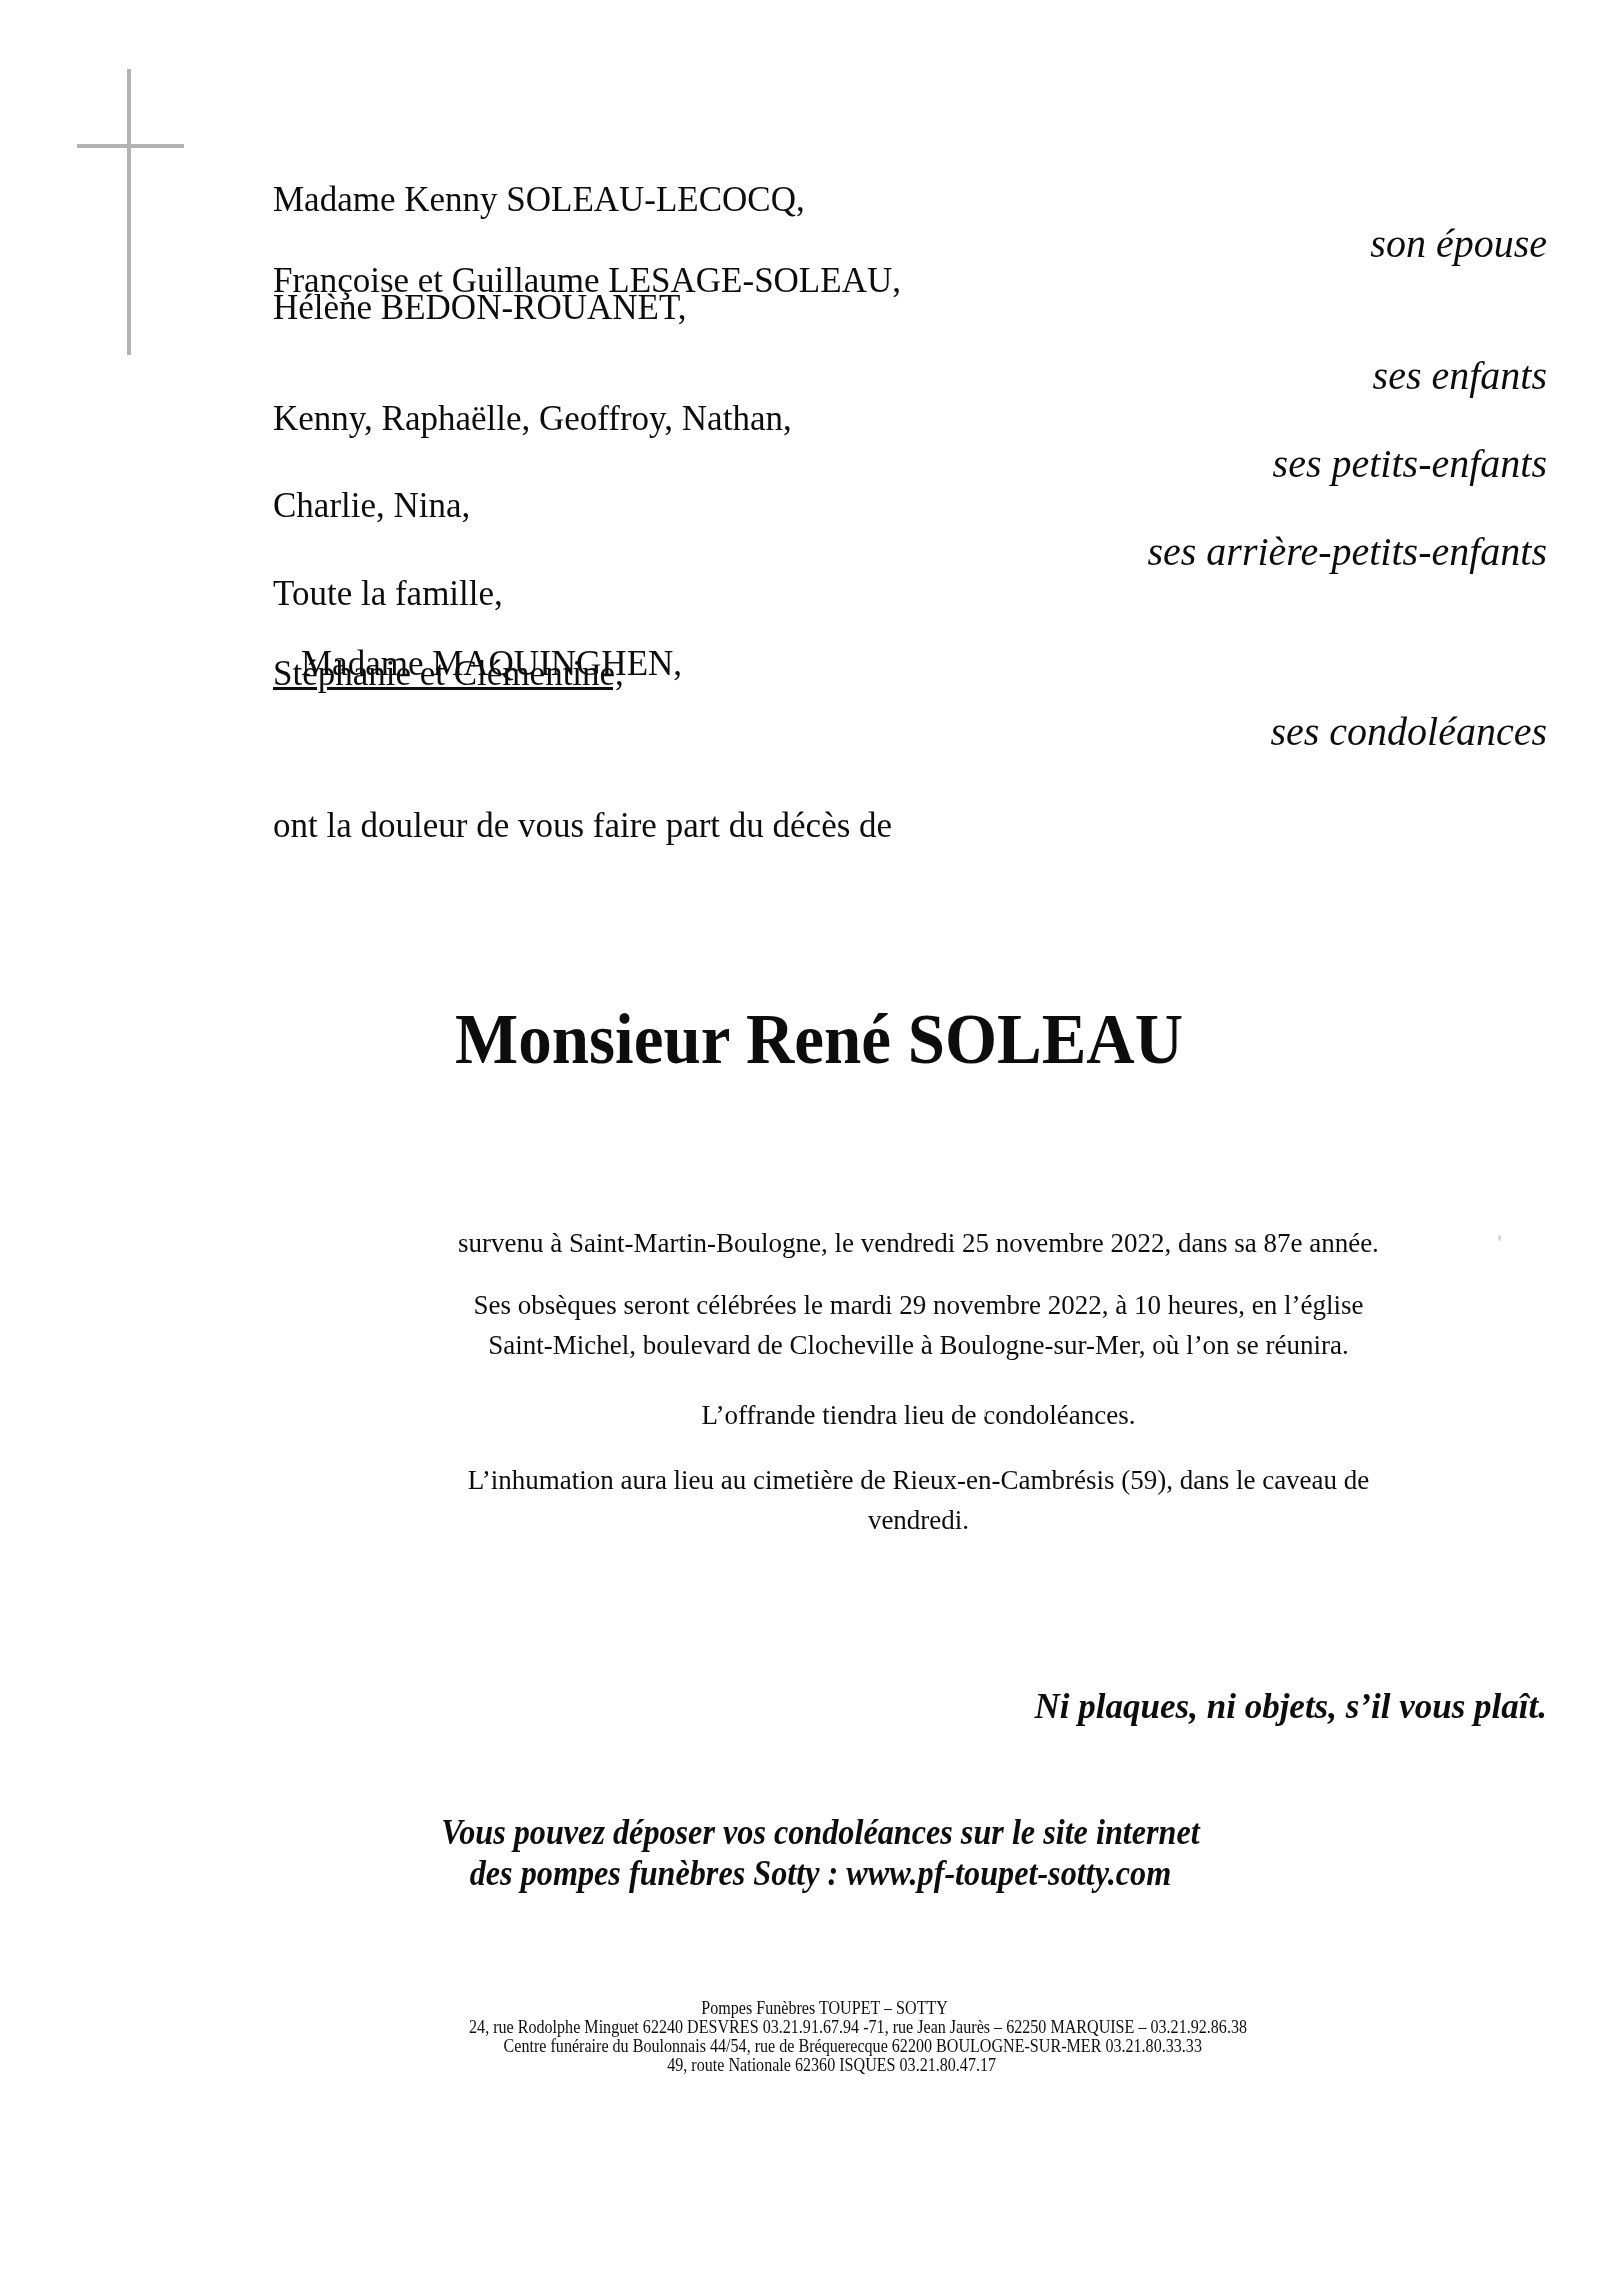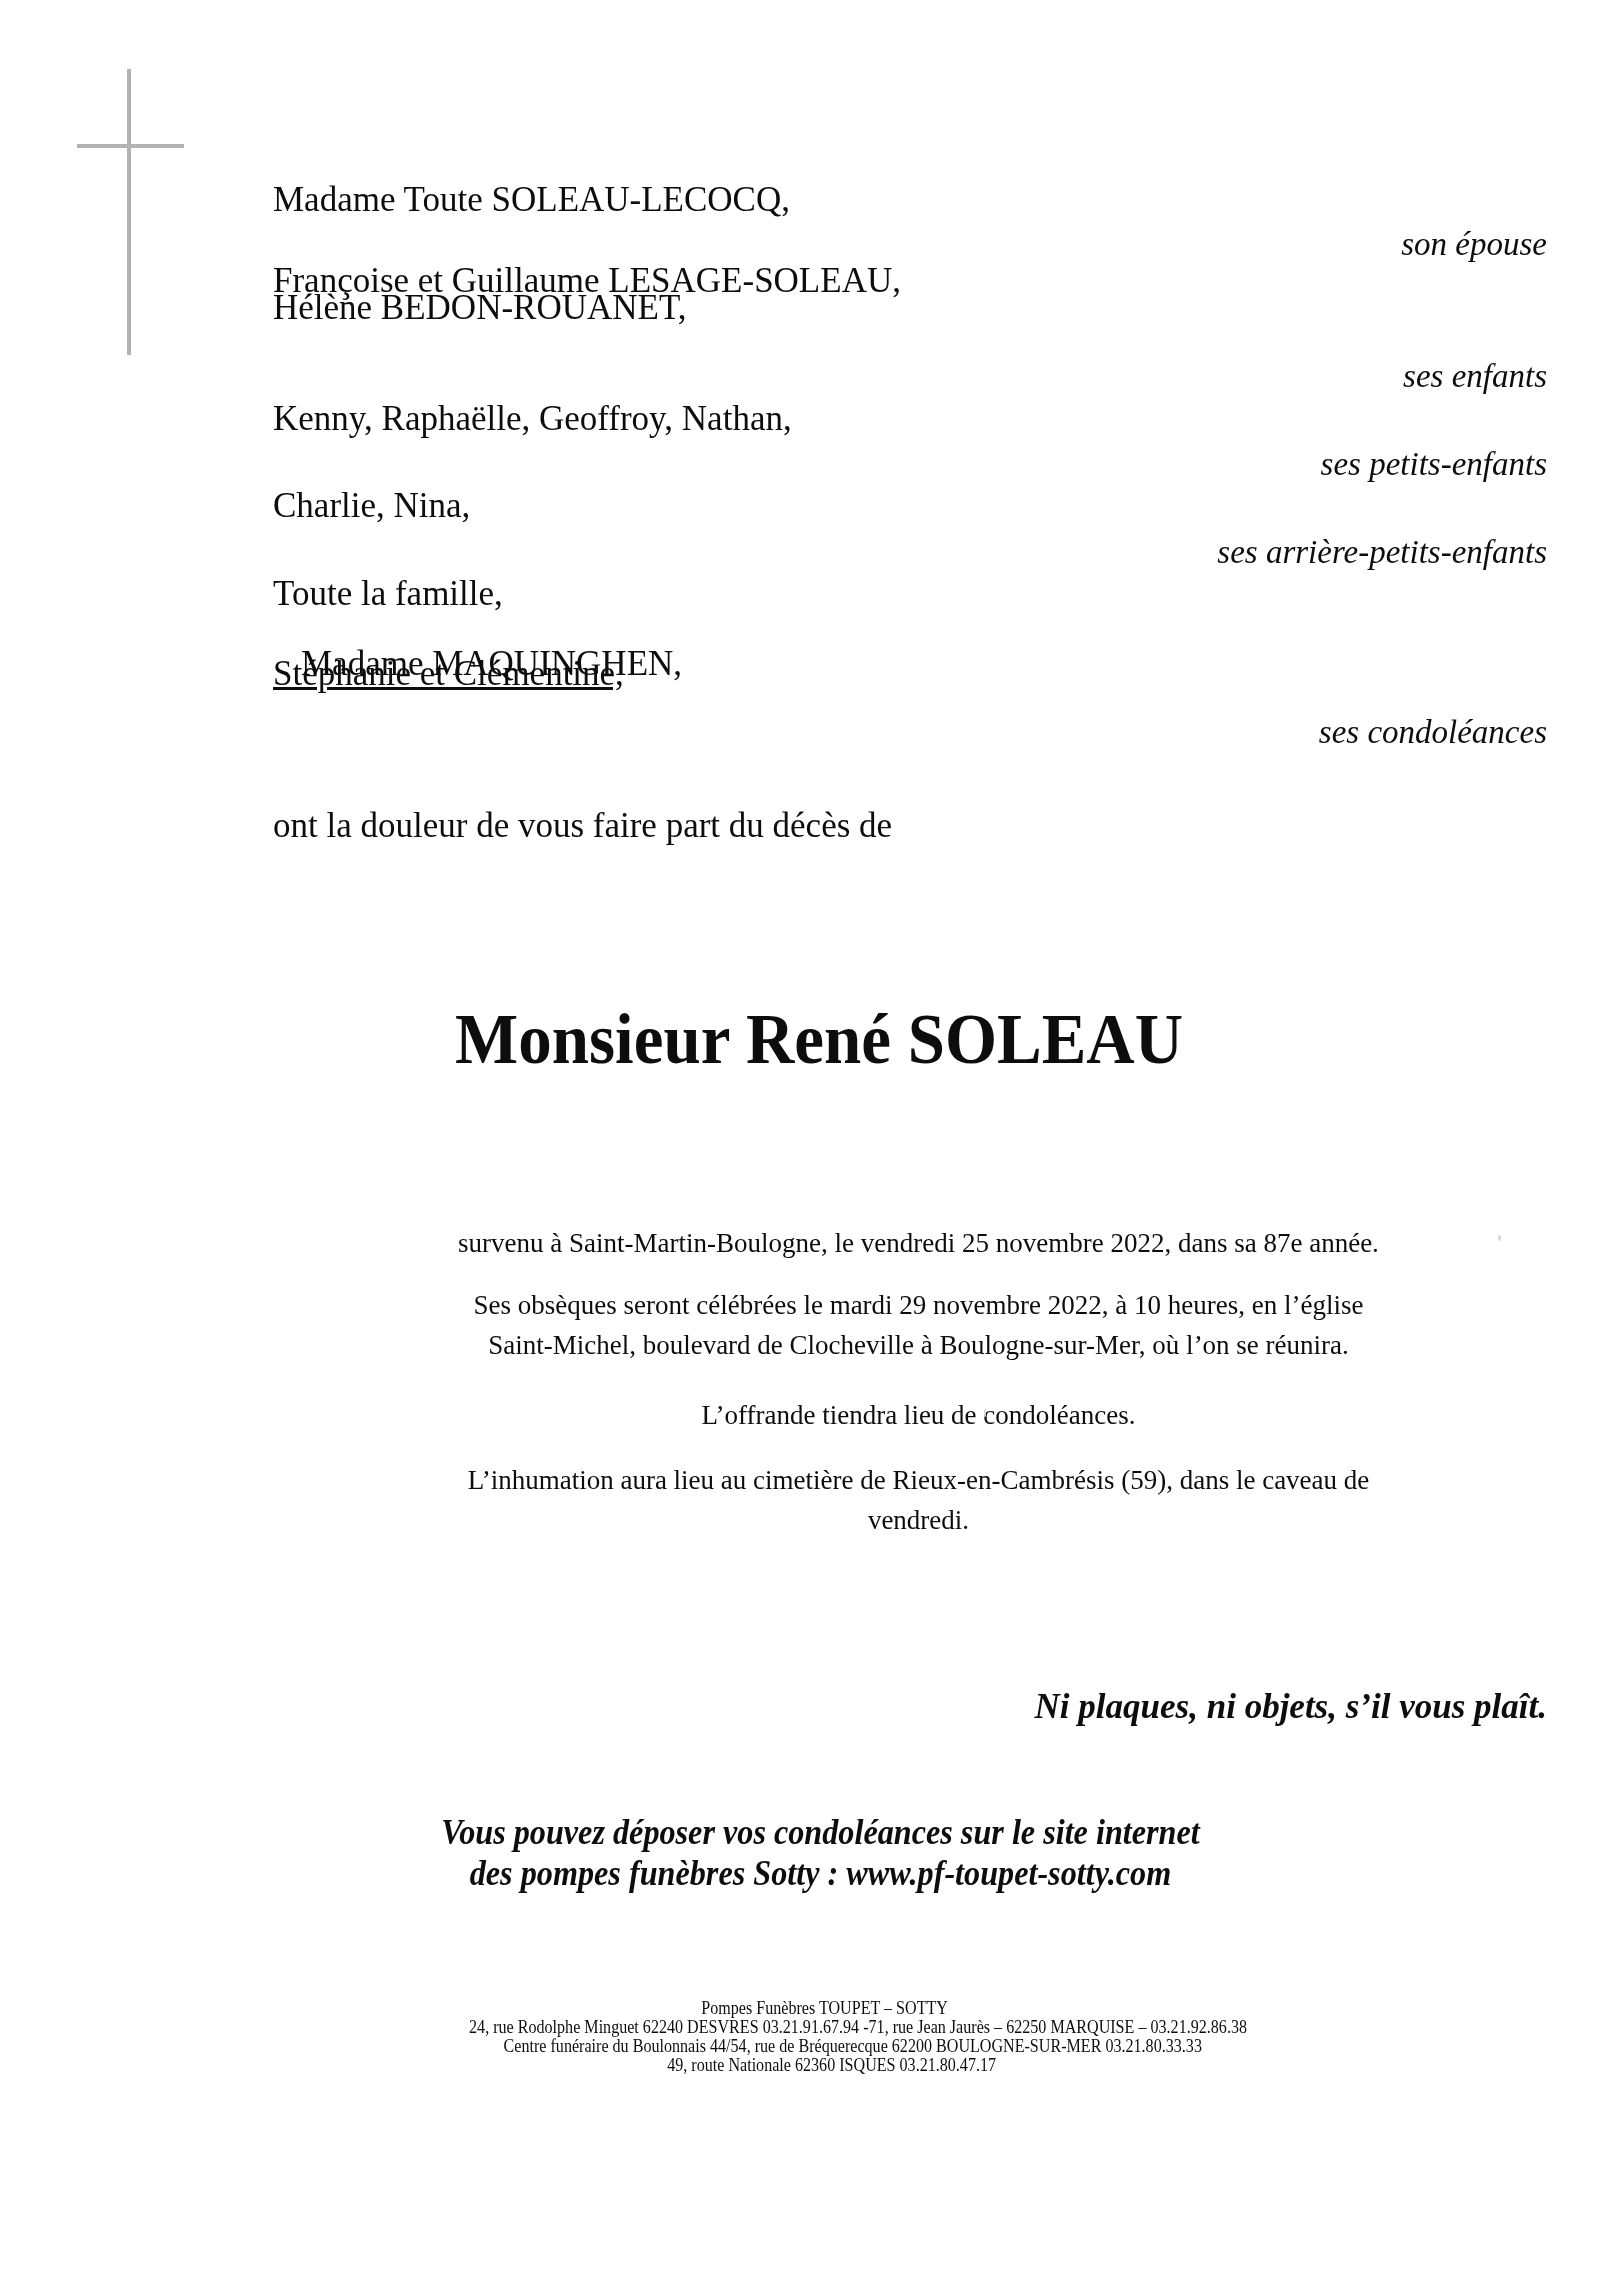--- a/index.html
+++ b/index.html
@@ -44,21 +44,21 @@
       white-space: nowrap;
       font-size: 35px;
       line-height: 40px;
     }
     .left { left: 273px; }
     .right-col {
       position: absolute;
       right: 77px;
       white-space: nowrap;
       font-style: italic;
-      font-size: 33px;
+      font-size: 40px;
       line-height: 40px;
       text-align: center;
     }
     .title {
       position: absolute;
       left: 0;
       width: 1624px;
       text-align: center;
       top: 999px;
       font-size: 72px;
@@ -126,21 +126,21 @@
 </head>
 <body>
 
 <div class="page">
 
   <div>
     <div class="cross-v"></div>
     <div class="cross-h"></div>
   </div>
 
-  <div class="line left" style="top:180px;">Madame Toute SOLEAU-LECOCQ,</div>
+  <div class="line left" style="top:180px;">Madame Kenny SOLEAU-LECOCQ,</div>
   <div class="line left" style="top:261px;">Françoise et Guillaume LESAGE-SOLEAU,</div>
   <div class="line left" style="top:288px;">Hélène BEDON-ROUANET,</div>
   <div class="line left" style="top:399px;">Kenny, Raphaëlle, Geoffroy, Nathan,</div>
   <div class="line left" style="top:486px;">Charlie, Nina,</div>
   <div class="line left" style="top:574px;">Toute la famille,</div>
   <div class="line left" style="top:644px;margin-left:28px;">Madame MAQUINGHEN,</div>
   <div class="line left" style="top:654px;text-decoration:underline;">Stéphanie et Clémentine,</div>
 
   <div class="right-col" style="top:224px;">son épouse</div>
   <div class="right-col" style="top:356px;">ses enfants</div>

